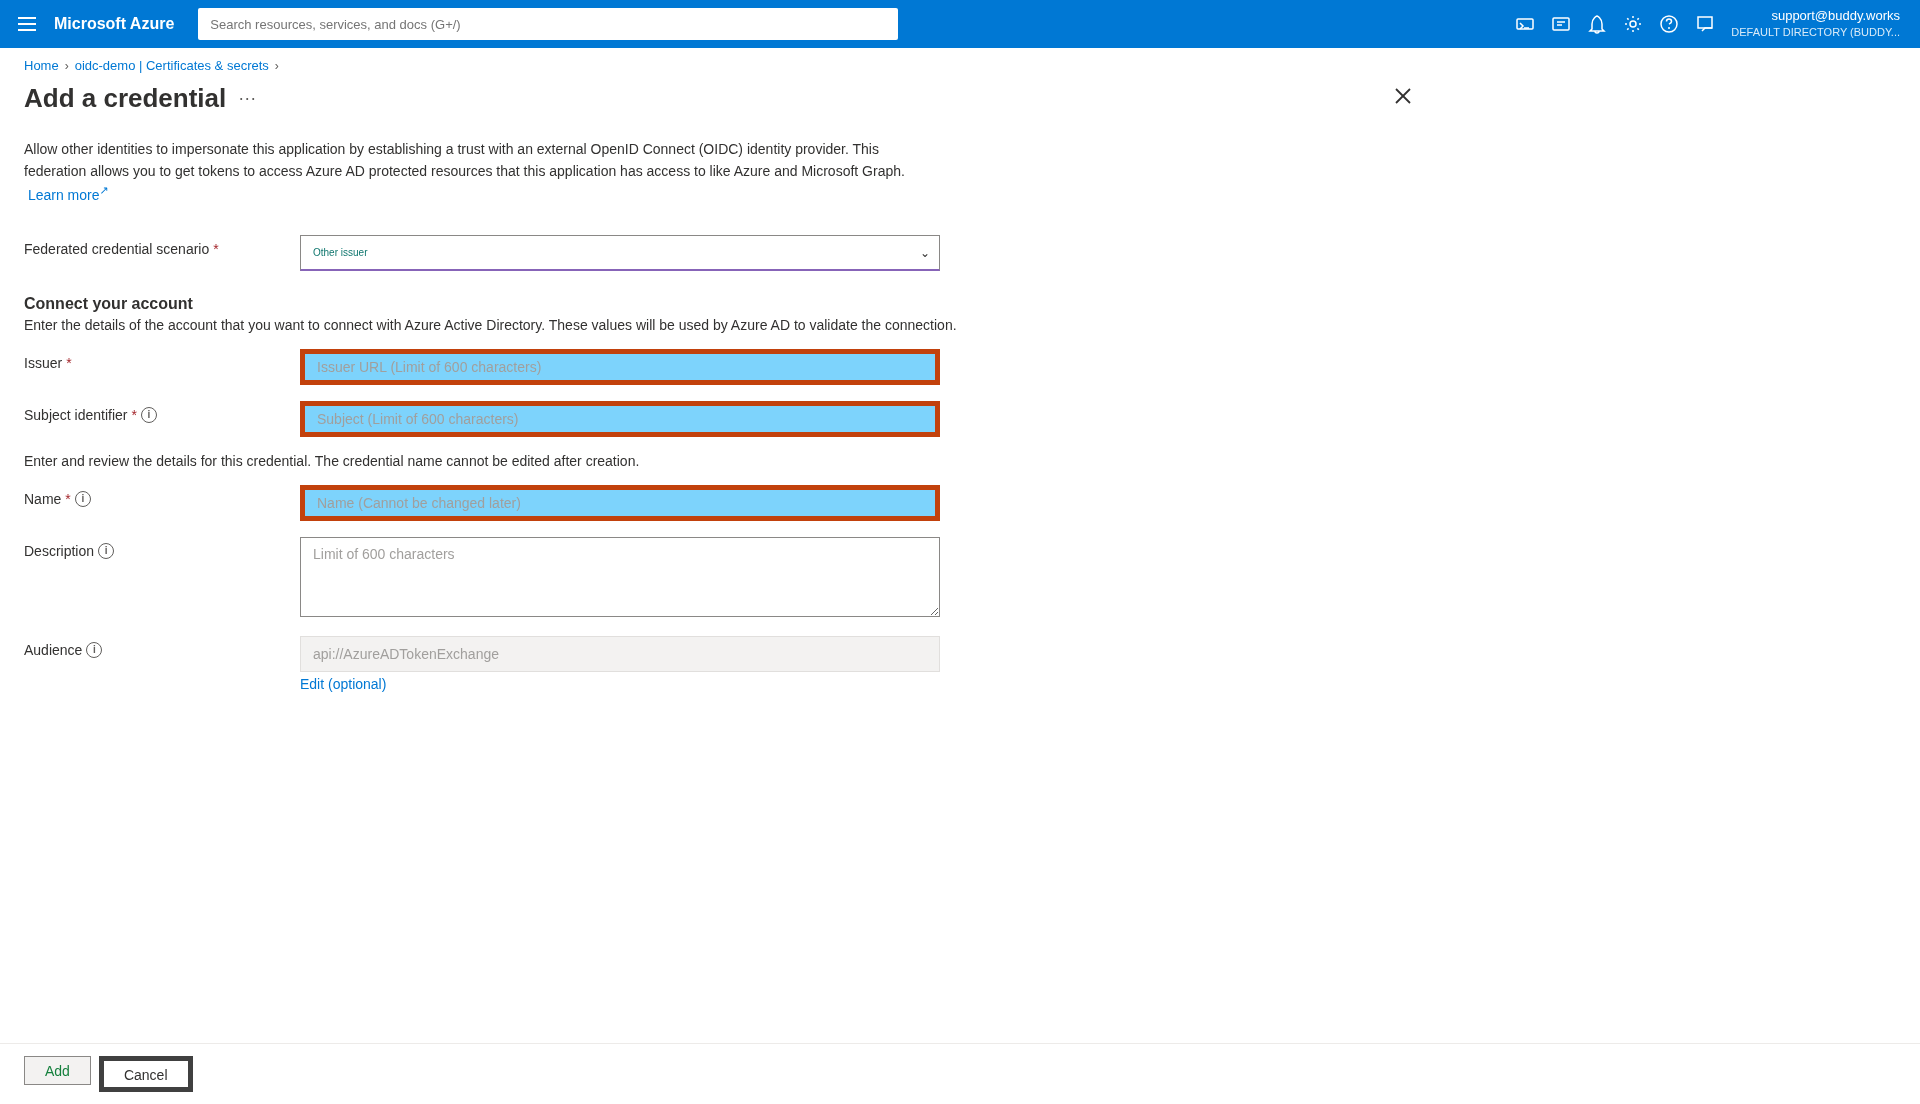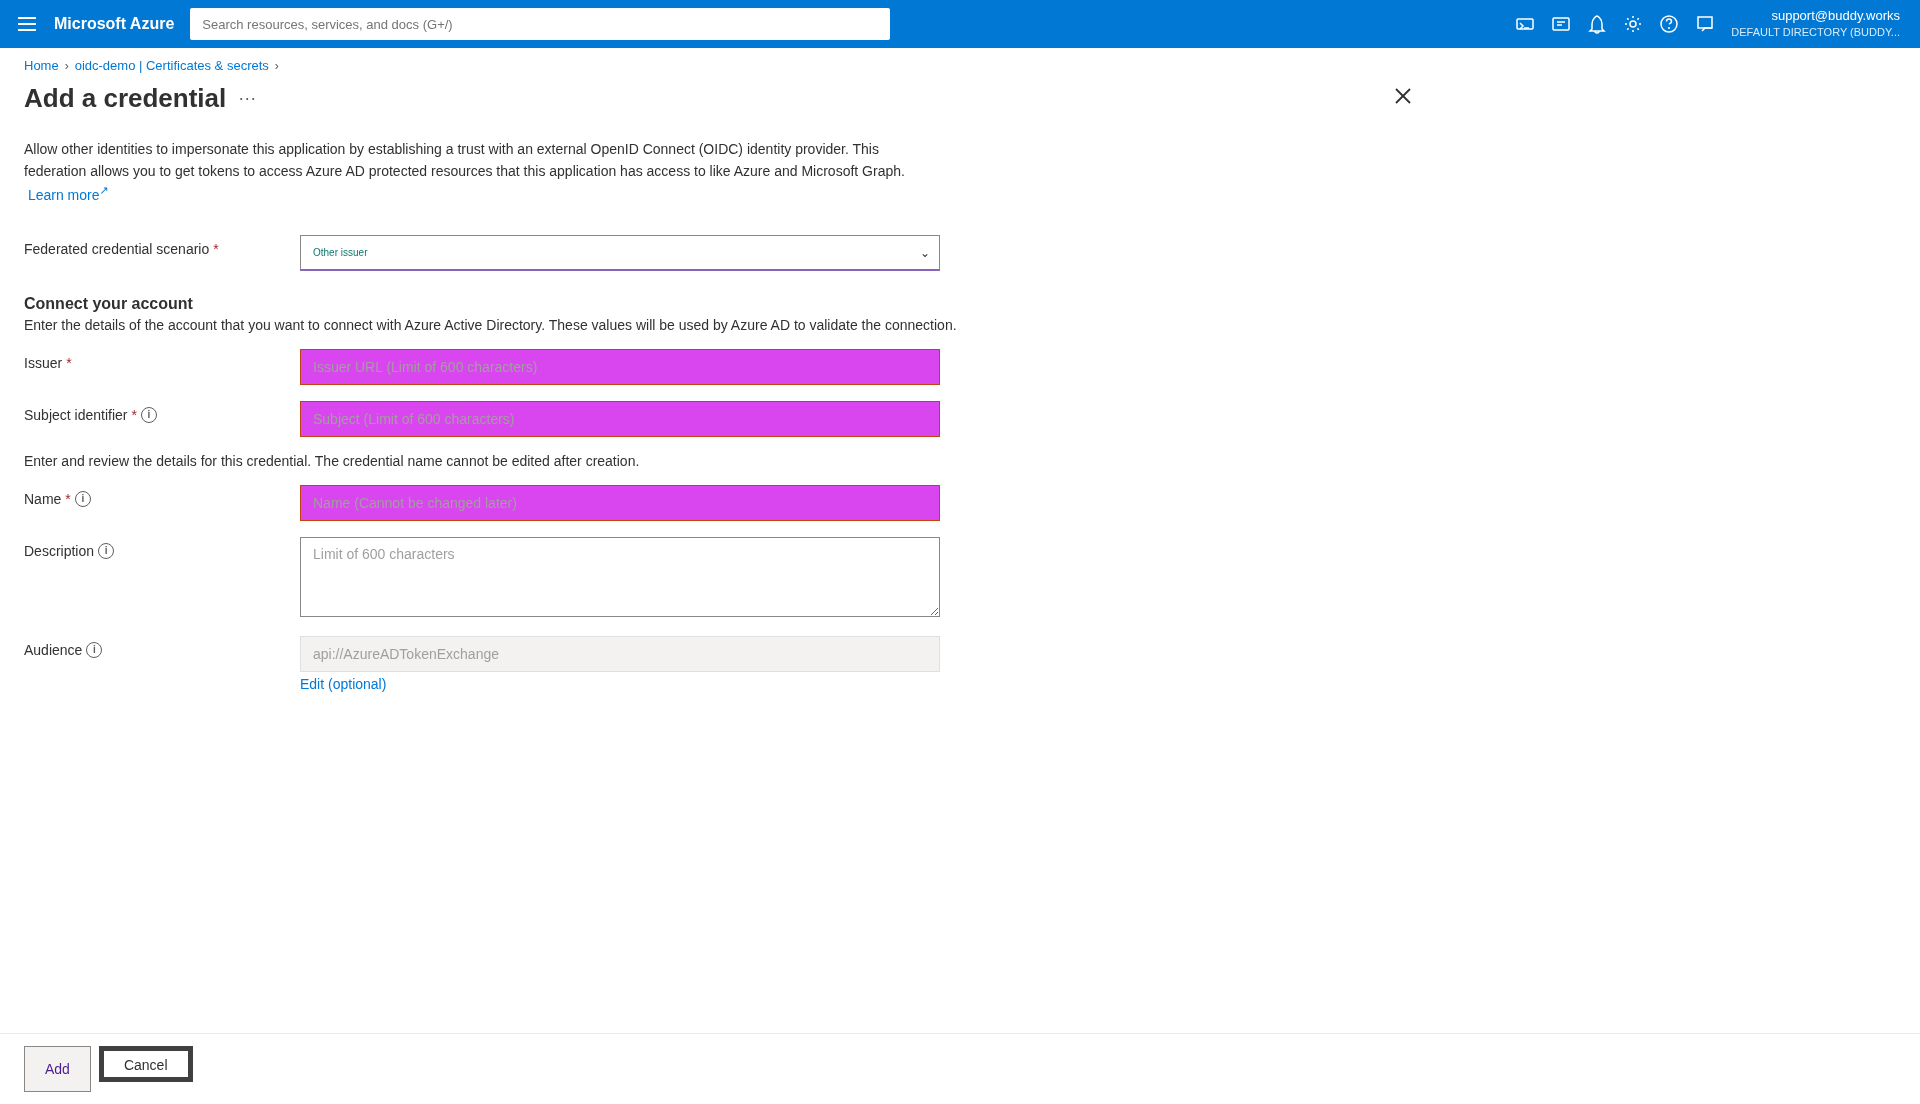--- a/index.html
+++ b/index.html
@@ -25,21 +25,21 @@
     }
     .topnav-brand {
       color: #fff;
       font-size: 16px;
       font-weight: 600;
       white-space: nowrap;
     }
     .topnav-search {
       flex: 1;
       max-width: 700px;
-      margin: 0 4px;
+      margin: 0 12px;
     }
     .topnav-search input {
       width: 100%;
       height: 32px;
       border: none;
       border-radius: 2px;
       padding: 0 12px;
       font-size: 13px;
       background: #fff;
       color: #323130;
@@ -195,25 +195,25 @@
       transform: translateY(-50%);
       pointer-events: none;
       color: #323130;
       font-size: 12px;
     }
 
     
     .text-input {
       width: 100%;
       height: 36px;
-      border: 1px solid #c2410c;
+      border: 5px solid #c2410c;
       padding: 0 12px;
       font-size: 14px;
       color: #323130;
-      background: #d946ef;
+      background: #7dd3fc;
     }
     .text-input::placeholder { color: #a19f9d; }
 
     .text-input-disabled {
       width: 100%;
       height: 36px;
       border: 1px solid #e1dfdd;
       padding: 0 12px;
       font-size: 14px;
       color: #a19f9d;
@@ -267,25 +267,25 @@
       right: 0;
       background: #fff;
       border-top: 1px solid #edebe9;
       padding: 12px 24px;
       display: flex;
       gap: 8px;
     }
     .btn-primary {
       background: #f3f2f1;
       border: 1px solid #8a8886;
-      color: #4c1d95;
+      color: #15803d;
       padding: 6px 20px;
       font-size: 14px;
       cursor: pointer;
-      height: 46px;
+      height: 29px;
     }
     .btn-secondary {
       background: #fff;
       border: 5px solid #404040;
       color: #323130;
       padding: 6px 20px;
       font-size: 14px;
       cursor: pointer;
       height: 36px;
     }

